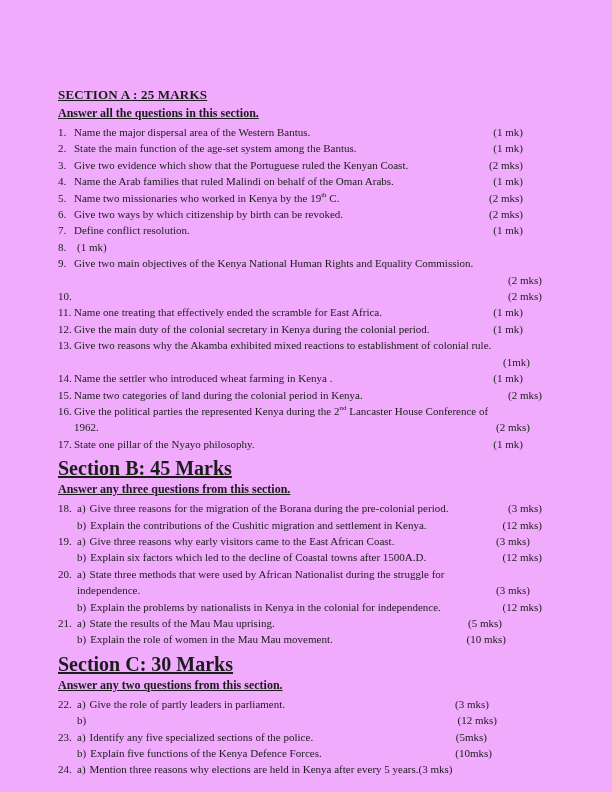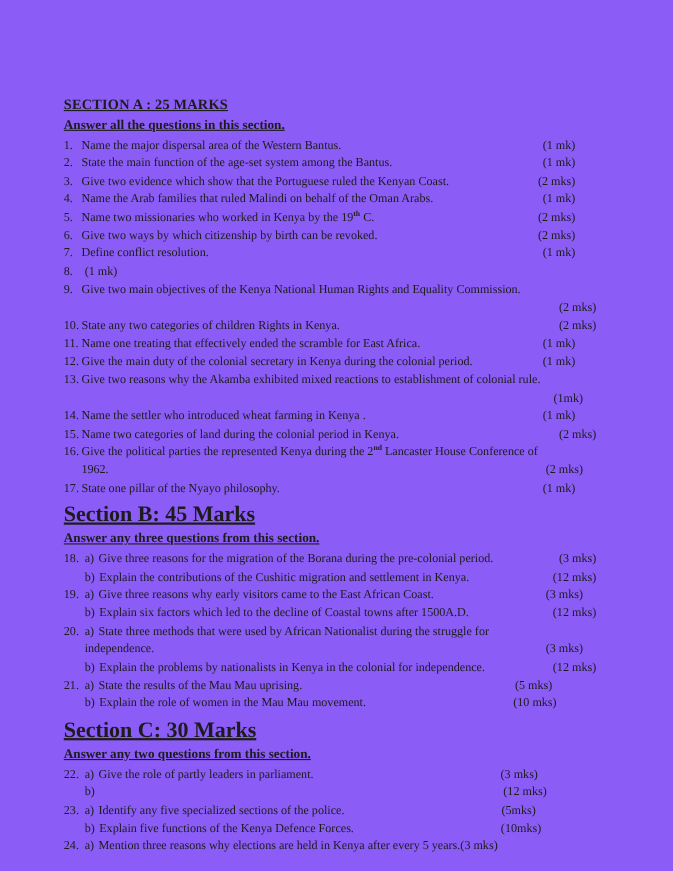--- a/index.html
+++ b/index.html
@@ -1,19 +1,19 @@
 <!DOCTYPE html>
 <html><head>
 <meta charset="utf-8">
 <style>
   html,body { margin:0; padding:0; background:#e8e8e8; }
   .page {
     position:relative;
     width:612px; height:792px;
-    background:#8b5cf6;
+    background:#f0abfc;
     font-family:"Liberation Serif","DejaVu Serif",serif;
     color:#1c1c1c;
     overflow:hidden;
     margin:0 auto;
   }
   .content {
     position:absolute;
     left:58px; top:86px;
     width:484px; 
   }
@@ -52,21 +52,21 @@
   .inline .marks  { margin-left:0; padding-left:3px; }
   .inline0 .marks { margin-left:0; padding-left:0; }
   .m12 { padding-right:12px; }
   .m19 { padding-right:19px; }
   .m36 { padding-right:36px; }
   .m40 { padding-right:40px; }
   .m45 { padding-right:45px; }
   .m50 { padding-right:50px; }
   .m53 { padding-right:53px; }
   .m55 { padding-right:55px; }
-  .sup { vertical-align:super; font-size:7px; line-height:0;font-weight:bold; }
+  .sup { vertical-align:super; font-size:7px; line-height:0; }
 </style>
 </head>
 <body>
 
 <div class="page">
   <div class="content">
 
     <div>
       <div class="sec-title-a">SECTION A : 25 MARKS</div>
       <div class="sec-instr">Answer all the questions in this section.</div>
@@ -112,21 +112,20 @@
       </div>
       <div class="q">
         <span class="num">9.</span>
         <span class="qt">Give two main objectives of the Kenya National Human Rights and Equality Commission.</span>
       </div>
       <div class="q">
         <span class="marks">(2 mks)</span>
       </div>
       <div class="q">
         <span class="num">10.</span>
-        <span class="qt">State any two categories of children Rights in Kenya.</span>
         <span class="marks">(2 mks)</span>
       </div>
       <div class="q">
         <span class="num">11.</span>
         <span class="qt">Name one treating that effectively ended the scramble for East Africa.</span>
         <span class="marks m19">(1 mk)</span>
       </div>
       <div class="q">
         <span class="num">12.</span>
         <span class="qt">Give the main duty of the colonial secretary in Kenya during the colonial period.</span>

